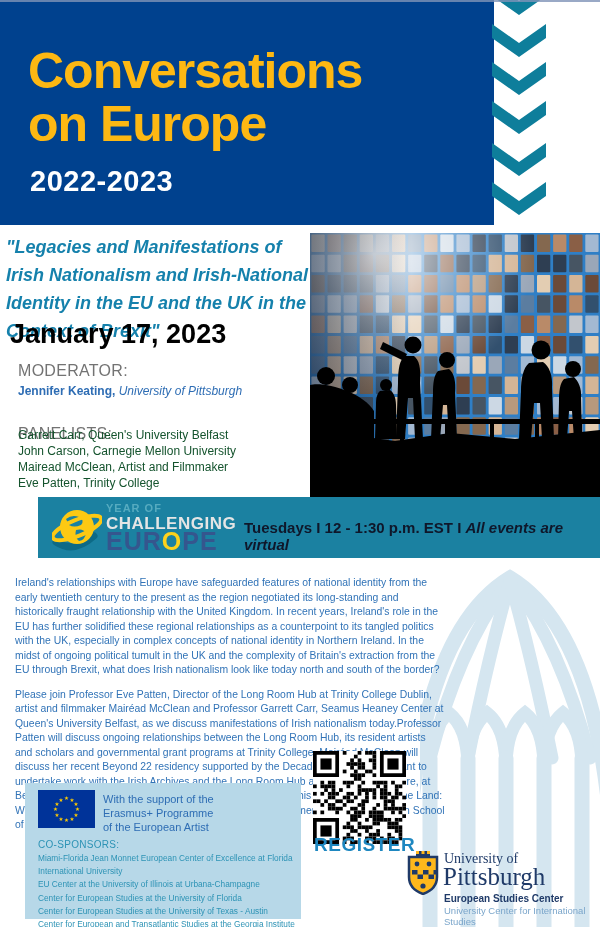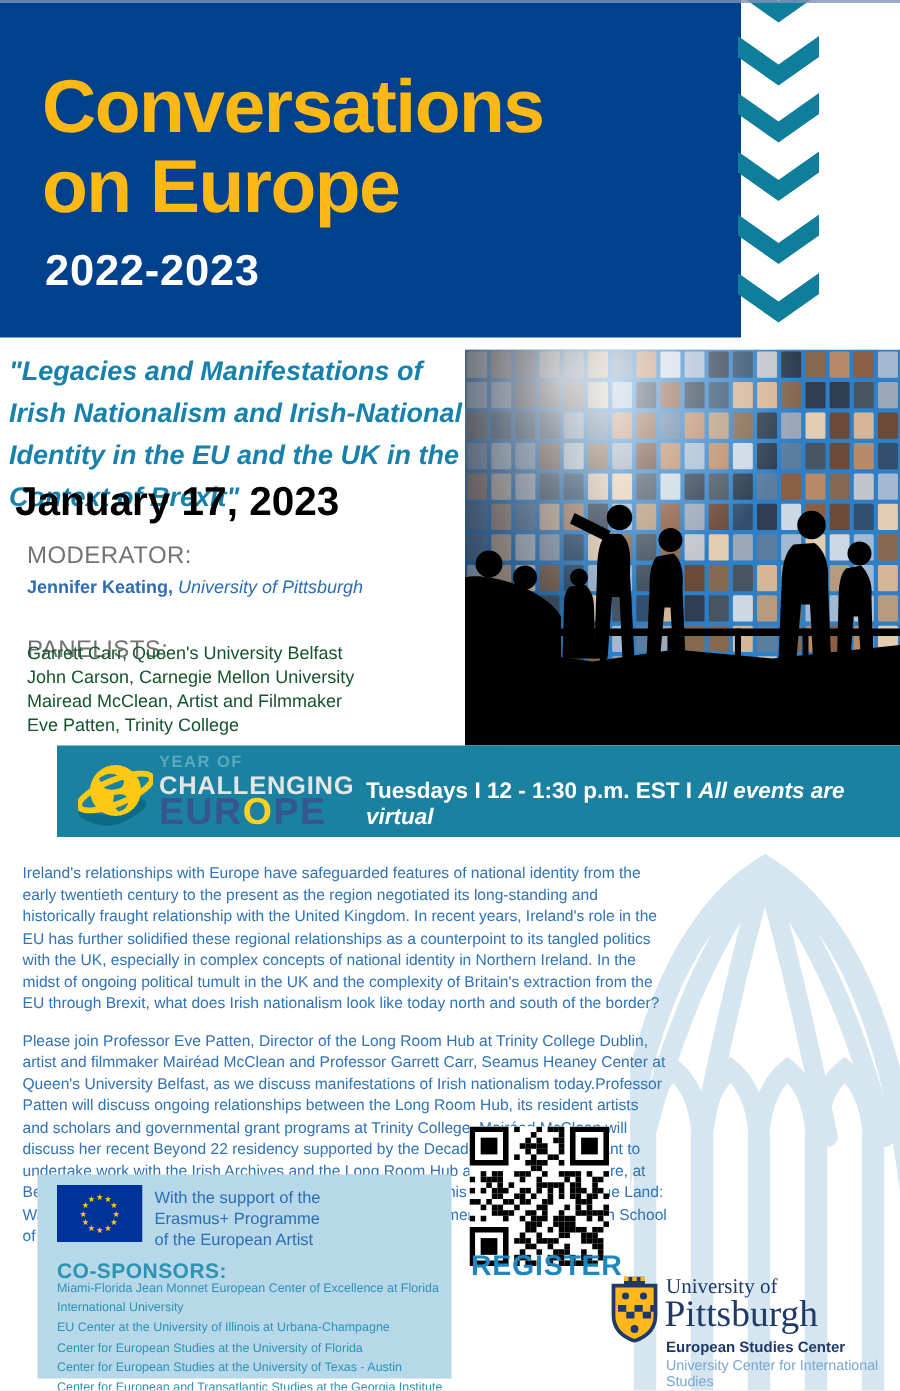--- a/index.html
+++ b/index.html
@@ -22,35 +22,35 @@
   .person b{font-weight:bold;}
   .person i{}
   .panelists{color:#14532d;font-size:12px;line-height:16px;}
 
   
   .banner{left:38px;top:497px;width:562px;height:61px;background:#1b81a1;}
   .yearof{position:absolute;left:68px;top:5px;color:#56abc0;font-size:11px;font-weight:bold;letter-spacing:1px;}
   .challenging{position:absolute;left:68px;top:17px;color:#e5e5e5;font-size:17px;font-weight:bold;letter-spacing:.5px;}
   .europe{position:absolute;left:68px;top:32px;color:#35568e;font-size:25px;font-weight:bold;letter-spacing:1px;line-height:1;}
   .europe .o{color:#fdd21c;}
-  .schedule{position:absolute;left:206px;top:22px;color:#ffffff;font-size:15px;font-weight:bold;}
+  .schedule{position:absolute;left:206px;top:22px;color:#0f172a;font-size:15px;font-weight:bold;}
   .schedule i{font-style:italic;}
 
   
   .bodycopy{left:15px;top:576px;width:430px;color:#3173b7;font-size:10.4px;line-height:14.5px;}
   .bodycopy p{margin:0 0 10px 0;}
 
   
   .register{left:314px;top:834px;color:#1e87c0;font-size:19px;font-weight:bold;letter-spacing:.5px;}
   .qr{left:313px;top:751px;width:93px;height:93px;background:#fff;}
 
   
   .bluebox{left:25px;top:783px;width:276px;height:136px;background:#b7d8e8;}
   .erasmus{position:absolute;left:78px;top:9px;color:#2e6db4;font-size:11px;line-height:14px;}
-  .cosponsor-label{position:absolute;left:13px;top:56px;color:#2d93b5;font-size:14px;font-weight:bold;letter-spacing:.3px;text-align:right;}
+  .cosponsor-label{position:absolute;left:13px;top:56px;color:#2d93b5;font-size:10px;font-weight:normal;letter-spacing:.3px;text-align:right;}
   .cosponsors{position:absolute;left:13px;top:69px;color:#2d93b5;font-size:8.3px;line-height:13.2px;}
 
   
   .pitt-uof{left:444px;top:851px;color:#1f3a68;font-family:"Liberation Serif",serif;font-size:14px;text-align:center;}
   .pitt-name{left:443px;top:863px;color:#1f3a68;font-family:"Liberation Serif",serif;font-size:25px;}
   .pitt-esc{left:444px;top:893px;color:#1f3a68;font-size:10px;font-weight:bold;}
   .pitt-ucis{left:444px;top:905px;color:#7ba6cb;font-size:9.5px;}
 </style>
 </head>
 <body>

